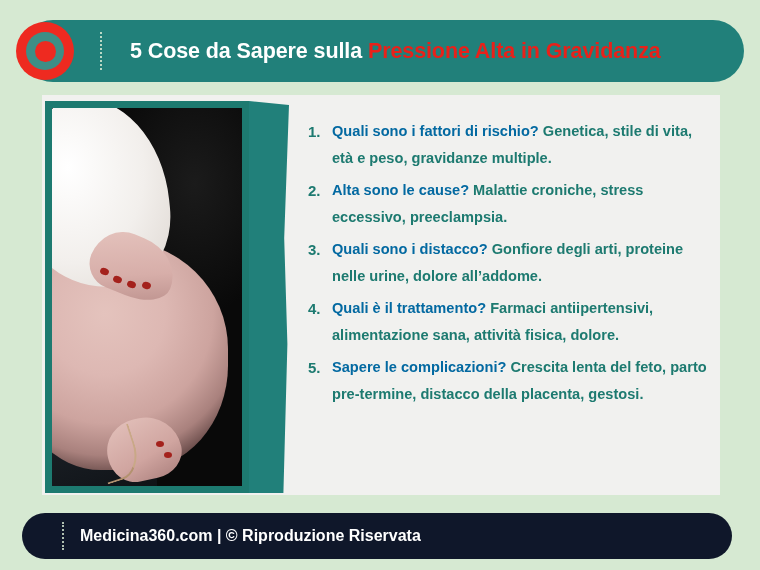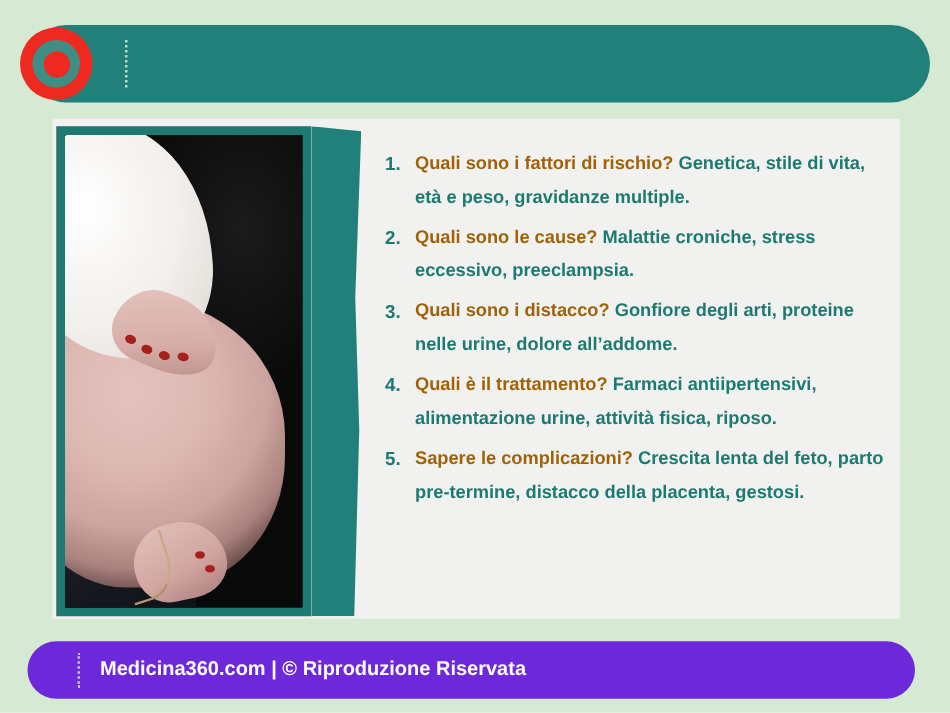--- a/index.html
+++ b/index.html
@@ -232,30 +232,30 @@
     text-align: left;
     padding-left: 8px;
   }
   .item-text {
     flex: 1;
     font-size: 14.6px;
     font-weight: bold;
     line-height: 27px;
     color: #1d7a70;
   }
-  .q { color: #a16207; }
+  .q { color: #0369a1; }
 
   
   .footer-bar {
     position: absolute;
     left: 22px;
     top: 513px;
     width: 710px;
     height: 46px;
-    background: #6d28d9;
+    background: #0f172a;
     border-radius: 23px;
     display: flex;
     align-items: center;
     text-decoration: underline;
   }
   .footer-divider {
     position: absolute;
     left: 40px;
     top: 9px;
     height: 28px;
@@ -275,20 +275,23 @@
 </head>
 <body>
 
 <div class="header-bar">
   <div class="logo">
     <div class="ring-mid">
       <div class="ring-core"></div>
     </div>
   </div>
   <div class="header-divider"></div>
+  <div class="header-title">
+    <span class="title-white">5 Cose da Sapere sulla </span><span class="title-red">Pressione Alta in Gravidanza</span>
+  </div>
 </div>
 
 <div class="content-panel"></div>
 
 <div class="photo-frame">
   <div class="photo">
     <div class="backdrop"></div>
     <div class="skirt"></div>
     <div class="torso"></div>
     <div class="belly"></div>
@@ -312,35 +315,35 @@
   <div class="list-item">
     <div class="item-num">1.</div>
     <div class="item-text">
       <span class="q">Quali sono i fattori di rischio?</span><span> Genetica, stile di vita, età e peso, gravidanze multiple.</span>
     </div>
   </div>
 
   <div class="list-item">
     <div class="item-num">2.</div>
     <div class="item-text">
-      <span class="q">Quali sono le cause?</span><span> Malattie croniche, stress eccessivo,  preeclampsia.</span>
+      <span class="q">Alta sono le cause?</span><span> Malattie croniche, stress eccessivo,  preeclampsia.</span>
     </div>
   </div>
 
   <div class="list-item">
     <div class="item-num">3.</div>
     <div class="item-text">
       <span class="q">Quali sono i distacco?</span><span> Gonfiore degli arti, proteine nelle urine, dolore all’addome.</span>
     </div>
   </div>
 
   <div class="list-item">
     <div class="item-num">4.</div>
     <div class="item-text">
-      <span class="q">Quali è il trattamento?</span><span> Farmaci antiipertensivi, alimentazione urine, attività fisica, riposo.</span>
+      <span class="q">Quali è il trattamento?</span><span> Farmaci antiipertensivi, alimentazione sana, attività fisica, dolore.</span>
     </div>
   </div>
 
   <div class="list-item">
     <div class="item-num">5.</div>
     <div class="item-text">
       <span class="q">Sapere le complicazioni?</span><span> Crescita lenta del feto, parto pre-termine, distacco della placenta,  gestosi.</span>
     </div>
   </div>
 

